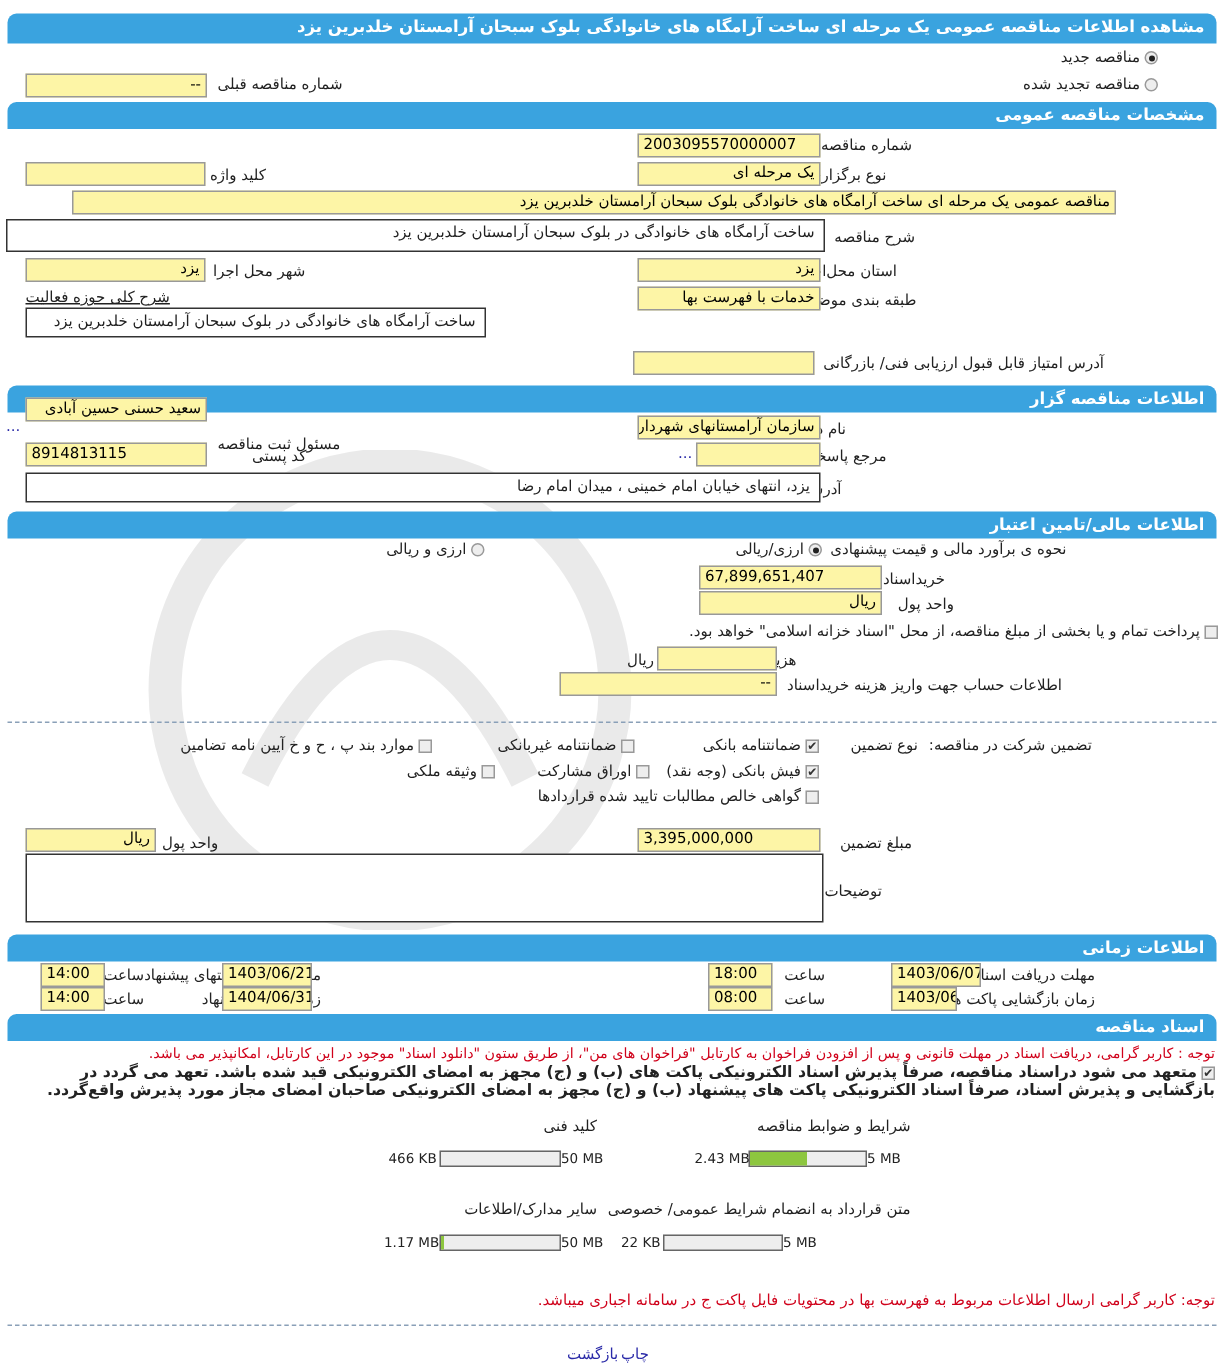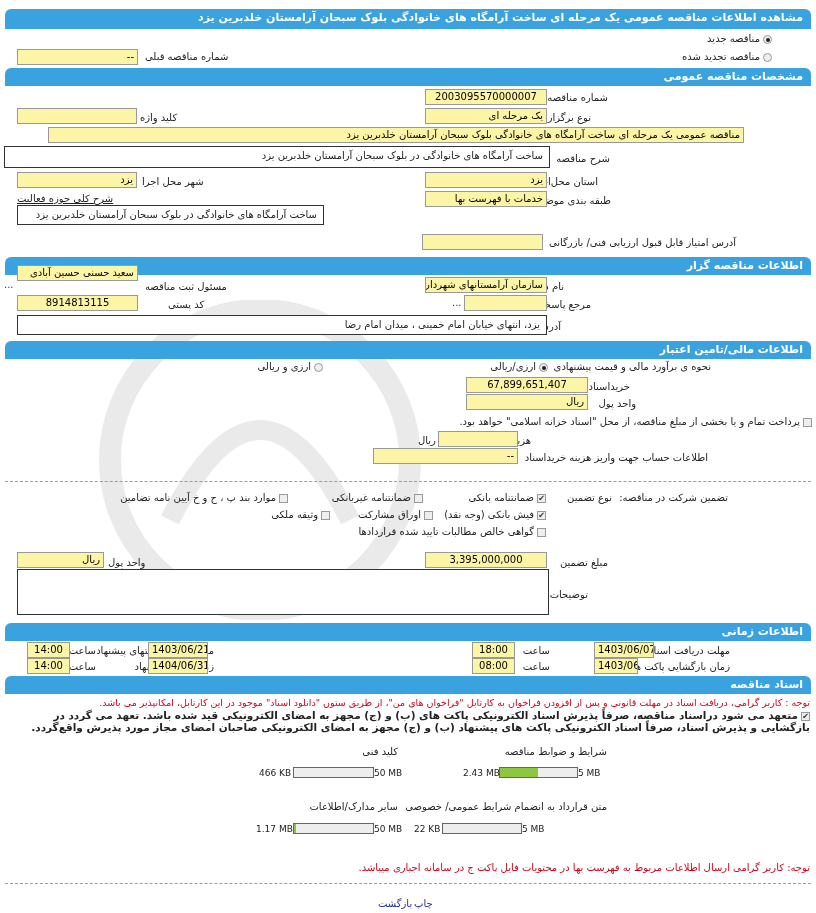--- a/index.html
+++ b/index.html
@@ -1,20 +1,20 @@
 <!DOCTYPE html>
 <html><head>
 <meta charset="utf-8">
 <style>
 *{box-sizing:border-box;margin:0;padding:0}
 body{width:816px;height:913px;background:#fff;font-family:"DejaVu Sans",sans-serif;font-size:10px;color:#222;direction:rtl;position:relative;overflow:hidden}
 .abs{position:absolute}
 .hdr{position:absolute;left:5px;right:5px;background:#3aa3df;color:#fff;font-weight:bold;font-size:11px;border-radius:6px 6px 0 0;padding:2px 8px;height:18px;line-height:14px;text-align:right}
 .fld{position:absolute;background:#fdf5a6;border:1px solid #999;height:16px;line-height:14px;padding:0 3px;font-size:10px;white-space:nowrap;overflow:hidden;color:#000}
-.ltr{direction:ltr;text-align:center}
+.ltr{direction:ltr;text-align:left}
 .box{position:absolute;background:#fff;border:1px solid #333;padding:2px 6px;font-size:10px;line-height:13px}
 .lbl{position:absolute;white-space:nowrap;font-size:10px}
 .radio{display:inline-block;width:9px;height:9px;border-radius:50%;border:1px solid #999;background:#eee;vertical-align:middle;margin-left:3px;position:relative}
 .radio.on::after{content:"";position:absolute;left:2px;top:2px;width:4px;height:4px;border-radius:50%;background:#222}
 .chk{display:inline-block;width:9px;height:9px;border:1px solid #999;background:#eee;vertical-align:middle;margin-left:3px;font-size:8px;line-height:8px;text-align:center;color:#333}
 .dash{position:absolute;left:5px;right:5px;border-top:1px dashed #8aa0b8}
 .bar{position:absolute;height:11px;border:1px solid #666;background:#eee}
 .bar .fill{position:absolute;right:0;top:0;bottom:0;background:#8dc63f}
 .size{position:absolute;font-size:9px;white-space:nowrap;direction:ltr}
 .red{color:#d0021b}
@@ -54,21 +54,21 @@
 <div class="lbl" style="right:205px;top:195px">طبقه بندی  موضوعی</div>
 <div class="fld" style="left:425px;top:191px;width:122px">خدمات با فهرست بها</div>
 <div class="lbl" style="left:17px;top:193px;text-decoration:underline">شرح کلی حوزه فعالیت</div>
 <div class="box" style="left:17px;top:205px;width:307px;height:20px">ساخت آرامگاه های خانوادگی در بلوک سبحان آرامستان خلدبرین یزد</div>
 <div class="lbl" style="right:80px;top:237px">آدرس  امتیاز قابل قبول  ارزیابی  فنی/ بازرگانی</div>
 <div class="fld" style="left:422px;top:234px;width:121px"></div>
 
 <div class="hdr" style="top:257px">اطلاعات مناقصه گزار</div>
 <div class="lbl" style="right:252px;top:281px">نام دستگاه اجرایی  مناقصه گزار</div>
 <div class="fld" style="left:425px;top:277px;width:122px">سازمان  آرامستانهای شهرداری یزد</div>
-<div class="lbl" style="left:145px;top:281px">مسئول ثبت  مناقصه</div>
+<div class="lbl" style="left:145px;top:291px">مسئول ثبت  مناقصه</div>
 <div class="fld" style="left:17px;top:265px;width:121px">سعید حسنی حسین آبادی</div>
 <div class="lbl link" style="left:4px;top:279px">...</div>
 <div class="lbl" style="right:225px;top:299px">مرجع پاسخگویی</div>
 <div class="fld" style="left:464px;top:295px;width:83px"></div>
 <div class="lbl link" style="left:452px;top:297px">...</div>
 <div class="lbl" style="left:168px;top:299px">کد  پستی</div>
 <div class="fld ltr" style="left:17px;top:295px;width:121px">8914813115</div>
 <div class="lbl" style="right:255px;top:321px">آدرس</div>
 <div class="box" style="left:17px;top:315px;width:530px;height:20px">یزد،  انتهای  خیابان امام  خمینی ، میدان امام  رضا</div>
 

